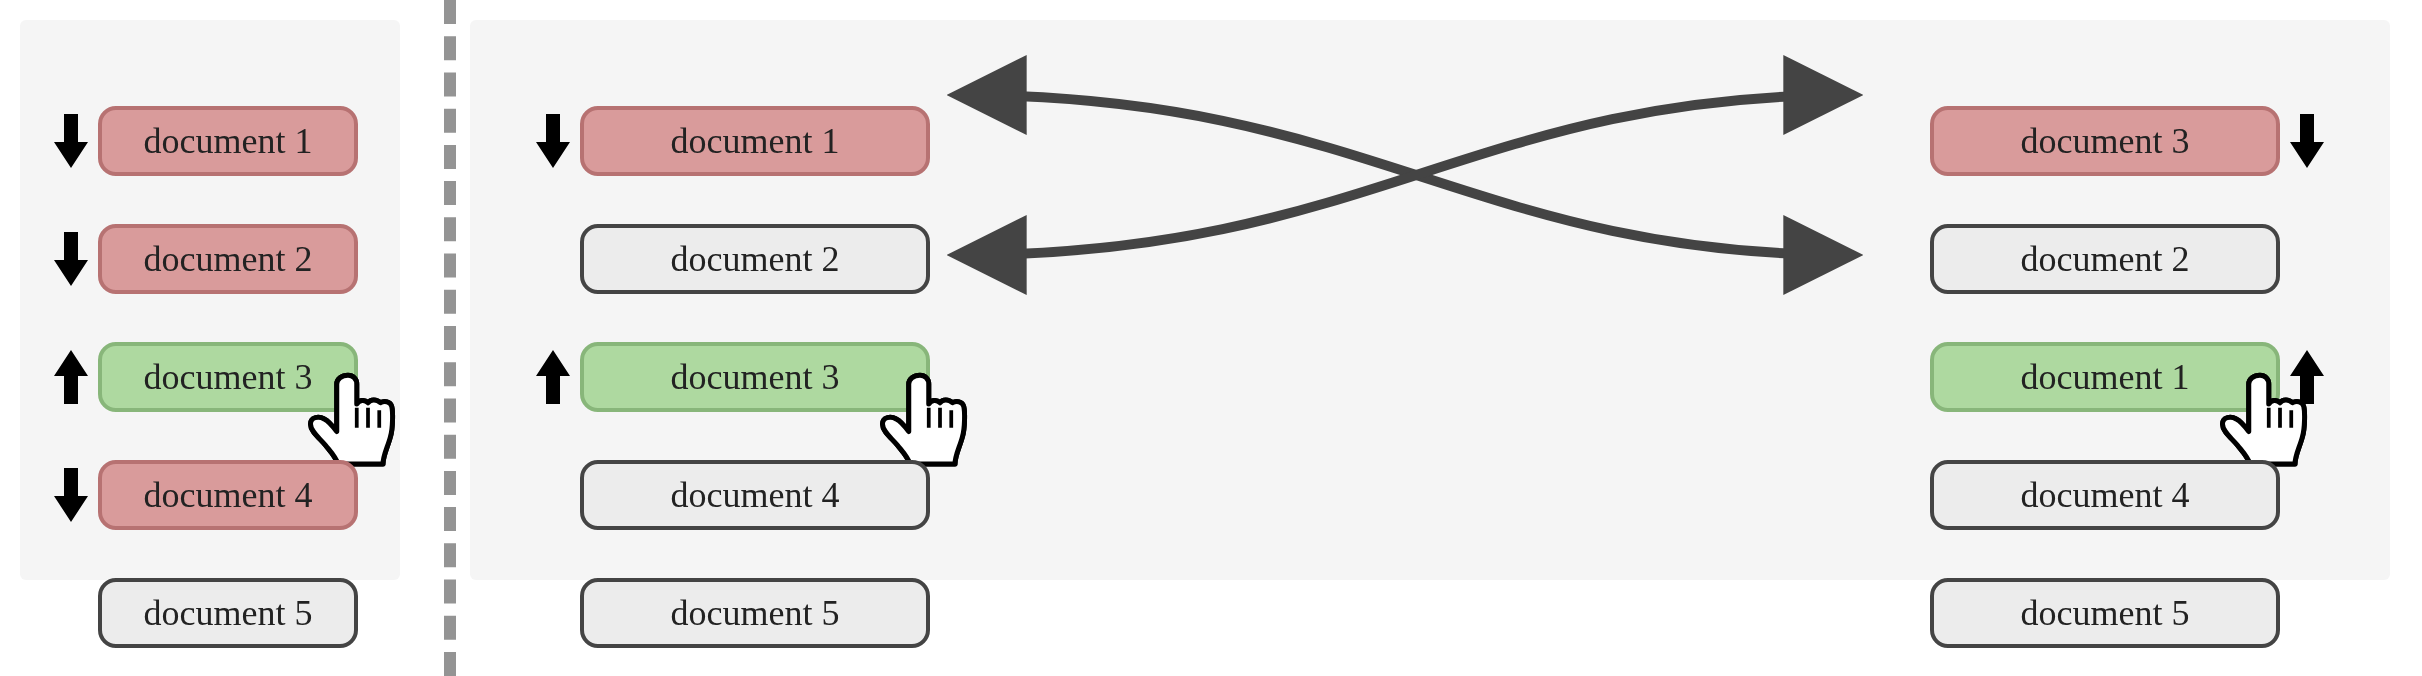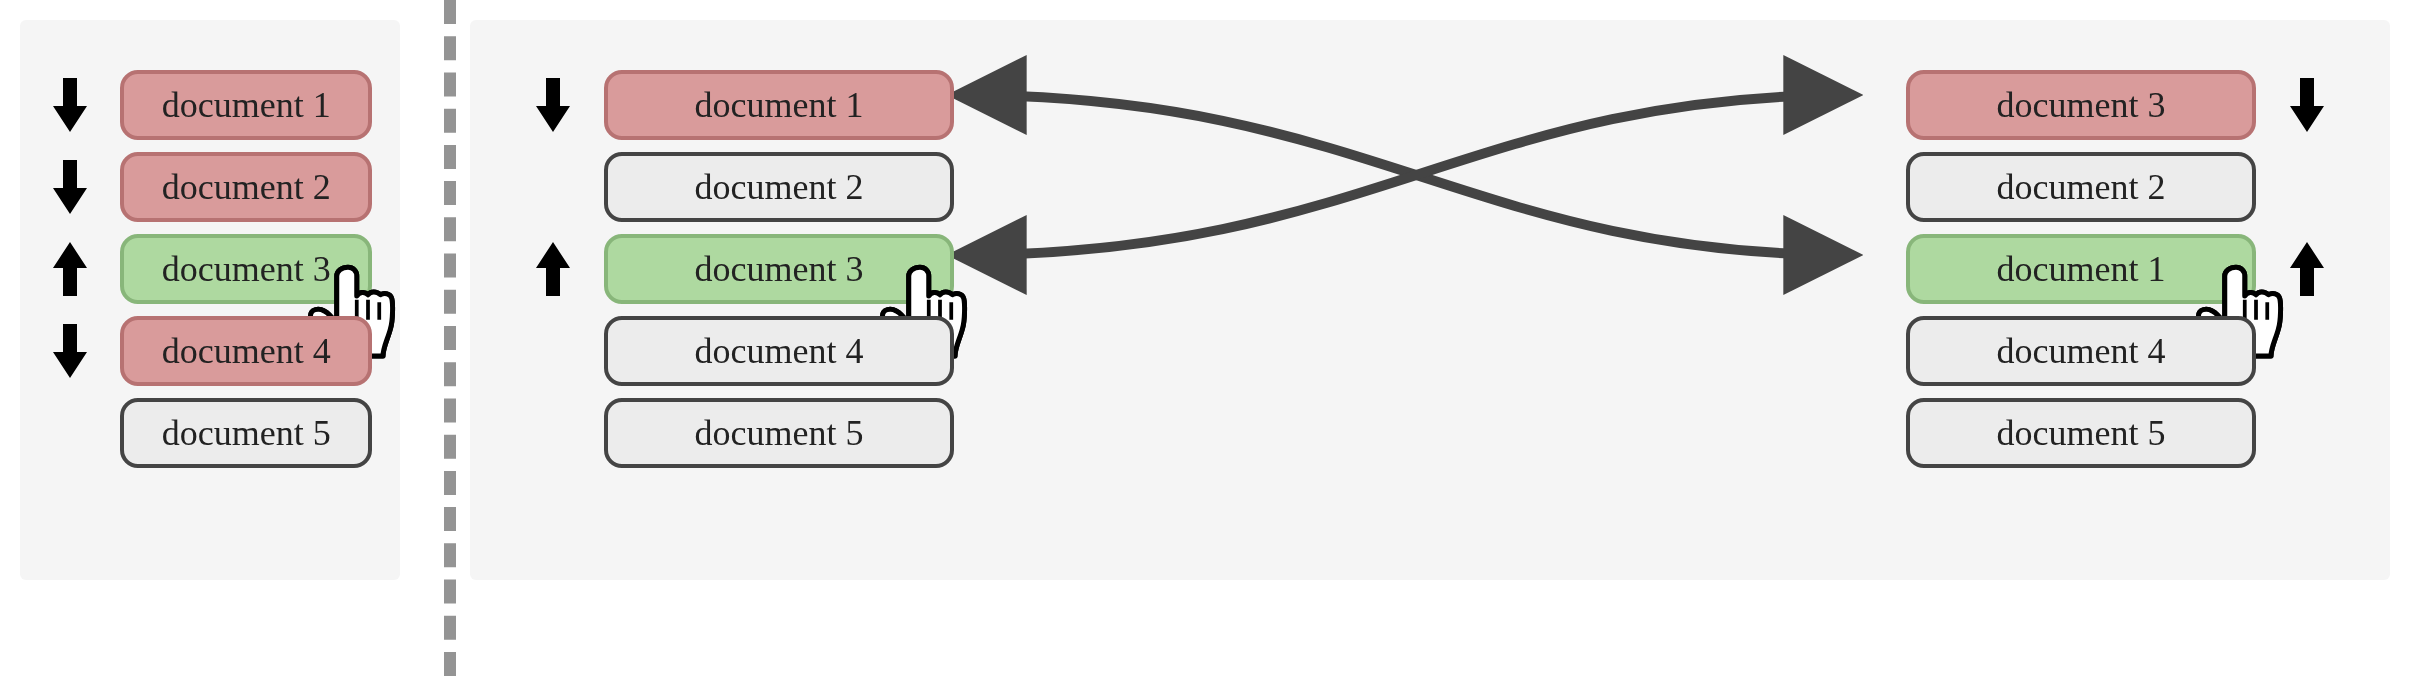--- a/index.html
+++ b/index.html
@@ -65,21 +65,22 @@
   }
   .list{
     display:flex;
     flex-direction:column;
     gap:12px;
     position:relative;
   }
   .row{
     display:flex;
     align-items:center;
-    gap:28px;
+    gap:4px;
+    margin-top:36px;
   }
   .doc{
     width:260px;
     height:70px;
     border-radius:18px;
     border:4px solid;
     display:flex;
     align-items:center;
     justify-content:center;
     font-size:36px;

